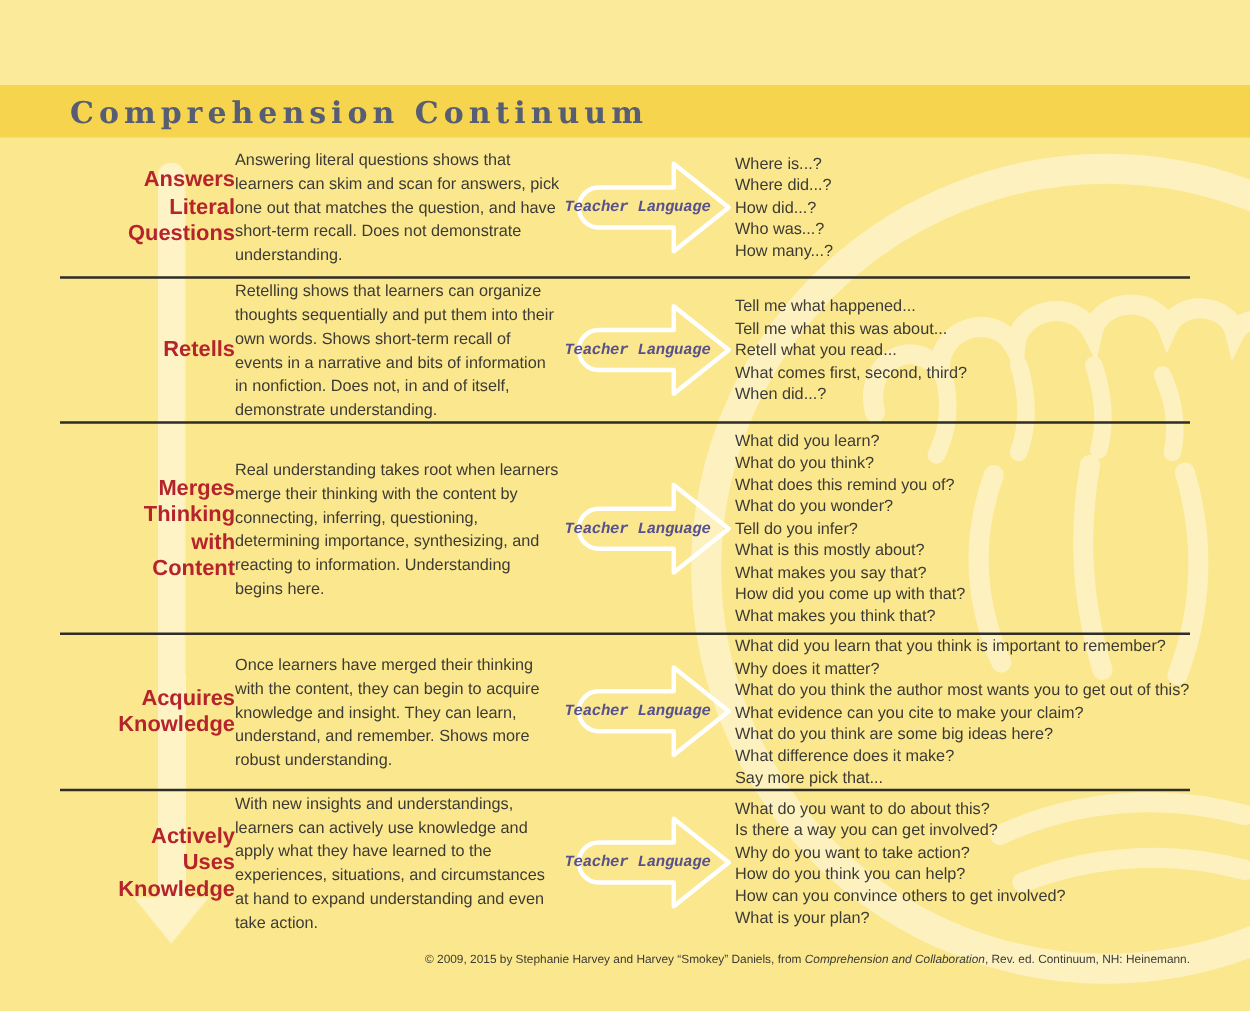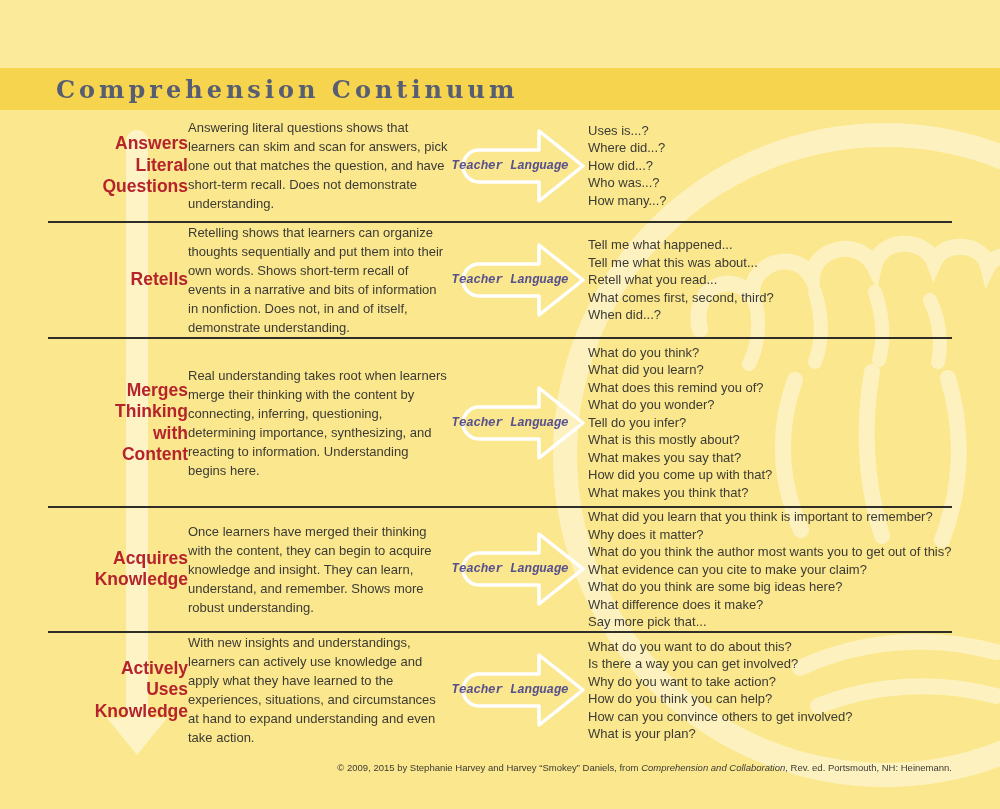--- a/index.html
+++ b/index.html
@@ -76,21 +76,21 @@
 Literal
 Questions</div>
     <div class="stage-desc">Answering literal questions shows that learners can skim and scan for answers, pick one out that matches the question, and have short-term recall. Does not demonstrate understanding.</div>
     <div class="arrow-wrap">
       <svg width="128" height="78" viewBox="0 0 128 78" aria-hidden="true">
         <path d="M 20 23 H 80 V 4 L 124 39 L 80 74 V 55 H 20 A 16 16 0 0 1 20 23 Z" fill="none" stroke="#FFFFFF" stroke-width="3.5" stroke-linejoin="round"></path>
       </svg>
       <span class="arrow-text">Teacher Language</span>
     </div>
     <div class="questions">
-          <div class="q-line">Uses is...?</div>
+          <div class="q-line">Where is...?</div>
           <div class="q-line">Where did...?</div>
           <div class="q-line">How did...?</div>
           <div class="q-line">Who was...?</div>
           <div class="q-line">How many...?</div>
         </div>
   </section>
 
   <section class="row">
     <div class="stage-label">Retells</div>
     <div class="stage-desc">Retelling shows that learners can organize thoughts sequentially and put them into their own words. Shows short-term recall of events in a narrative and bits of information in nonfiction. Does not, in and of itself, demonstrate understanding.</div>
@@ -115,22 +115,22 @@
 with
 Content</div>
     <div class="stage-desc">Real understanding takes root when learners merge their thinking with the content by connecting, inferring, questioning, determining importance, synthesizing, and reacting to information. Understanding begins here.</div>
     <div class="arrow-wrap">
       <svg width="128" height="78" viewBox="0 0 128 78" aria-hidden="true">
         <path d="M 20 23 H 80 V 4 L 124 39 L 80 74 V 55 H 20 A 16 16 0 0 1 20 23 Z" fill="none" stroke="#FFFFFF" stroke-width="3.5" stroke-linejoin="round"></path>
       </svg>
       <span class="arrow-text">Teacher Language</span>
     </div>
     <div class="questions">
+          <div class="q-line">What did you learn?</div>
           <div class="q-line">What do you think?</div>
-          <div class="q-line">What did you learn?</div>
           <div class="q-line">What does this remind you of?</div>
           <div class="q-line">What do you wonder?</div>
           <div class="q-line">Tell do you infer?</div>
           <div class="q-line">What is this mostly about?</div>
           <div class="q-line">What makes you say that?</div>
           <div class="q-line">How did you come up with that?</div>
           <div class="q-line">What makes you think that?</div>
         </div>
   </section>
 
@@ -171,16 +171,16 @@
           <div class="q-line">Is there a way you can get involved?</div>
           <div class="q-line">Why do you want to take action?</div>
           <div class="q-line">How do you think you can help?</div>
           <div class="q-line">How can you convince others to get involved?</div>
           <div class="q-line">What is your plan?</div>
         </div>
   </section>
 </main>
 
   <div class="footer">
-    <span>© 2009, 2015 by Stephanie Harvey and Harvey “Smokey” Daniels, from </span><em>Comprehension and Collaboration</em><span>, Rev. ed. Portsmouth, NH: Heinemann.</span>
+    <span>© 2009, 2015 by Stephanie Harvey and Harvey “Smokey” Daniels, from </span><em>Comprehension and Collaboration</em><span>, Rev. ed. Continuum, NH: Heinemann.</span>
   </div>
 
 </div>
 
 </body></html>

